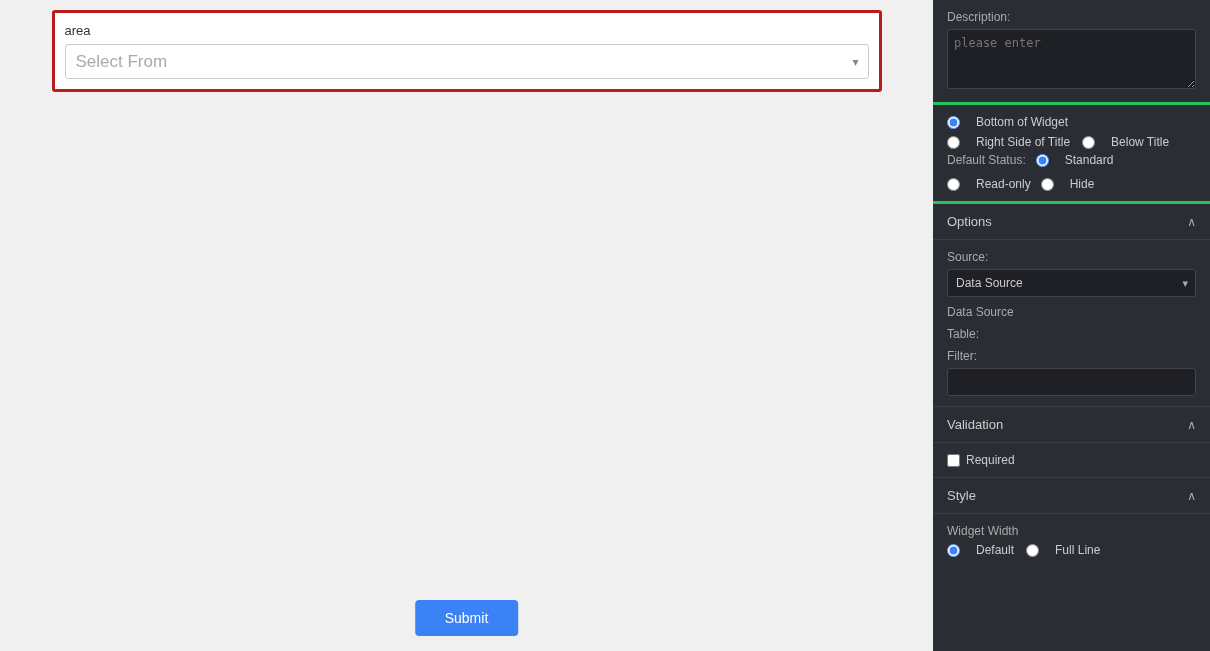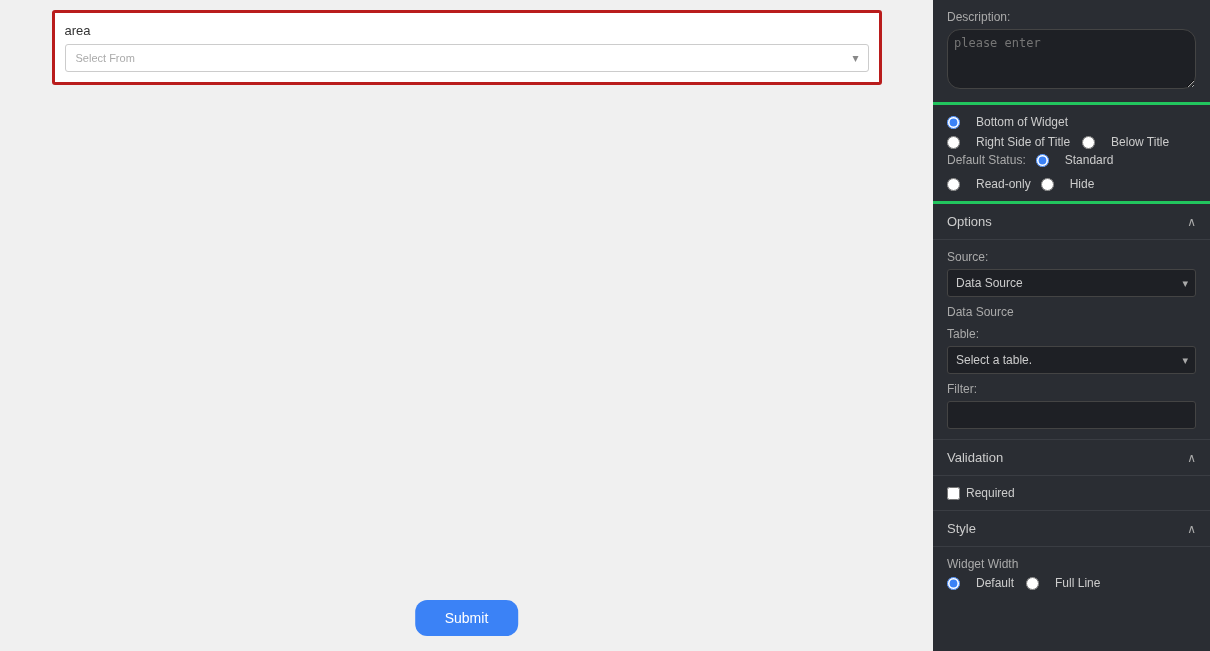--- a/index.html
+++ b/index.html
@@ -45,42 +45,42 @@
       width: 100%;
     }
 
     .select-field {
       width: 100%;
       padding: 7px 30px 7px 10px;
       border: 1px solid #ccc;
       border-radius: 3px;
       background: #fff;
       color: #aaa;
-      font-size: 11px;
+      font-size: 17px;
       appearance: none;
       cursor: pointer;
     }
 
     .select-field option { color: #333; }
 
     .chevron-icon {
       position: absolute;
       right: 10px;
       top: 50%;
       transform: translateY(-50%);
       color: #888;
       font-size: 12px;
       pointer-events: none;
     }
 
     .submit-btn {
       background: #3b82f6;
       color: #fff;
       border: none;
-      border-radius: 12px;
+      border-radius: 4px;
       padding: 10px 30px;
       font-size: 14px;
       cursor: pointer;
       position: absolute;
       bottom: 15px;
       left: 50%;
       transform: translateX(-50%);
     }
 
     
@@ -103,21 +103,21 @@
       font-size: 12px;
       color: #aaa;
       margin-bottom: 5px;
     }
 
     textarea.desc-input {
       width: 100%;
       height: 60px;
       background: #1e2025;
       border: 1px solid #444;
-      border-radius: 13px;
+      border-radius: 2px;
       color: #999;
       font-size: 12px;
       padding: 6px;
       resize: vertical;
     }
 
     .desc-position-label {
       font-size: 12px;
       color: #ccc;
       margin-bottom: 6px;
@@ -320,25 +320,20 @@
     <div class="select-wrap">
       <select class="panel-select">
         <option>Data Source</option>
         <option>Manual</option>
       </select>
     </div>
 
     <div class="field-label">Data Source</div>
 
     <div class="field-label">Table:</div>
-    <div class="select-wrap">
-      <select class="panel-select">
-        <option value="" disabled="" selected="">Select a table.</option>
-      </select>
-    </div>
 
     <div class="field-label">Filter:</div>
     <input class="filter-input" type="text" style="">
   </div>
 
   <div class="section-header">
     <span class="section-header-title">Validation</span>
     <span class="chevron-up">∧</span>
   </div>
 

